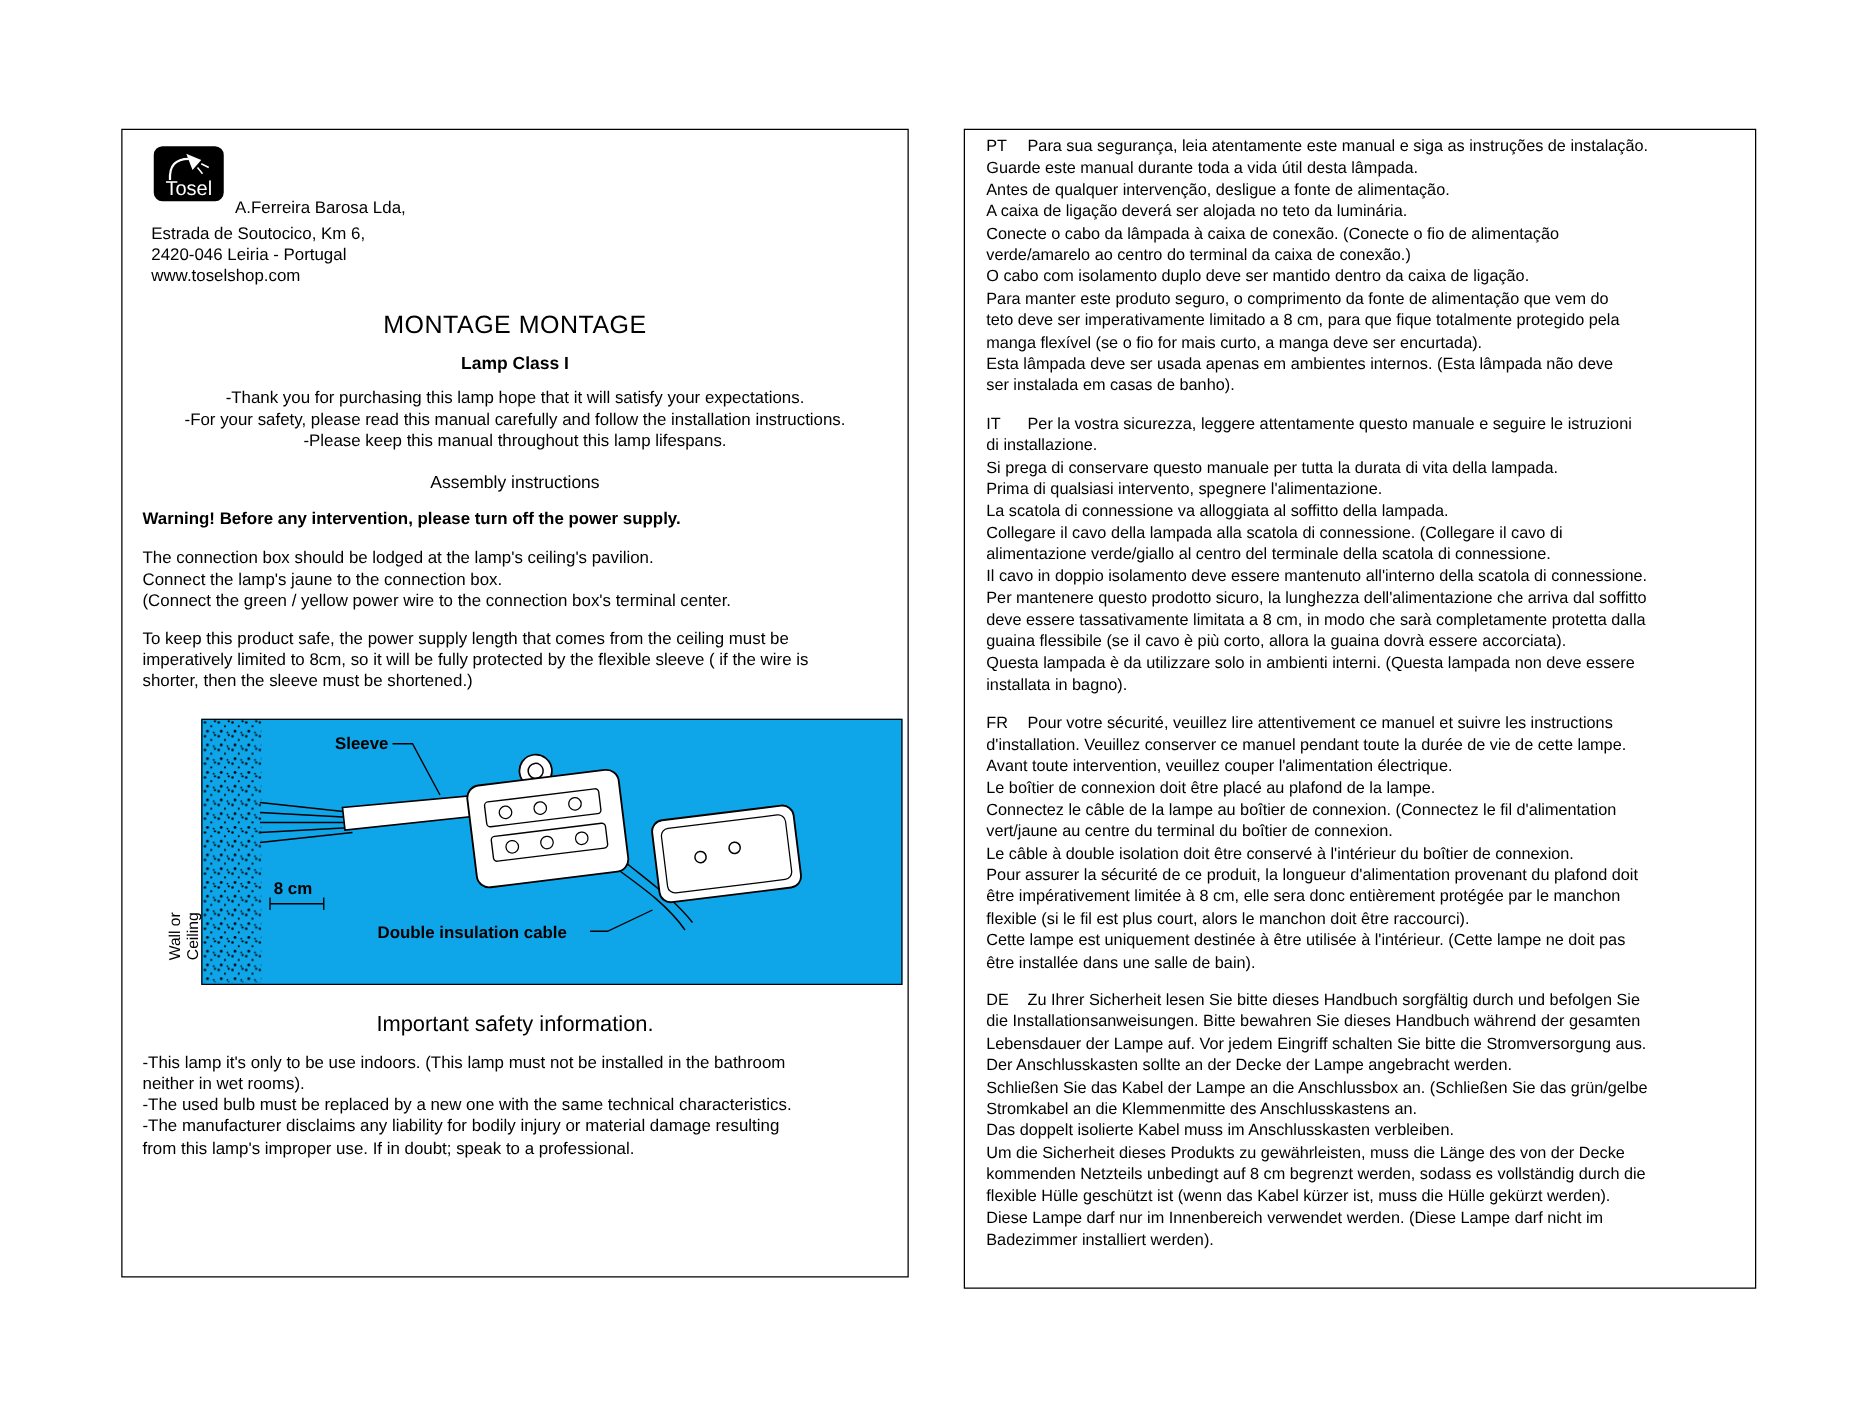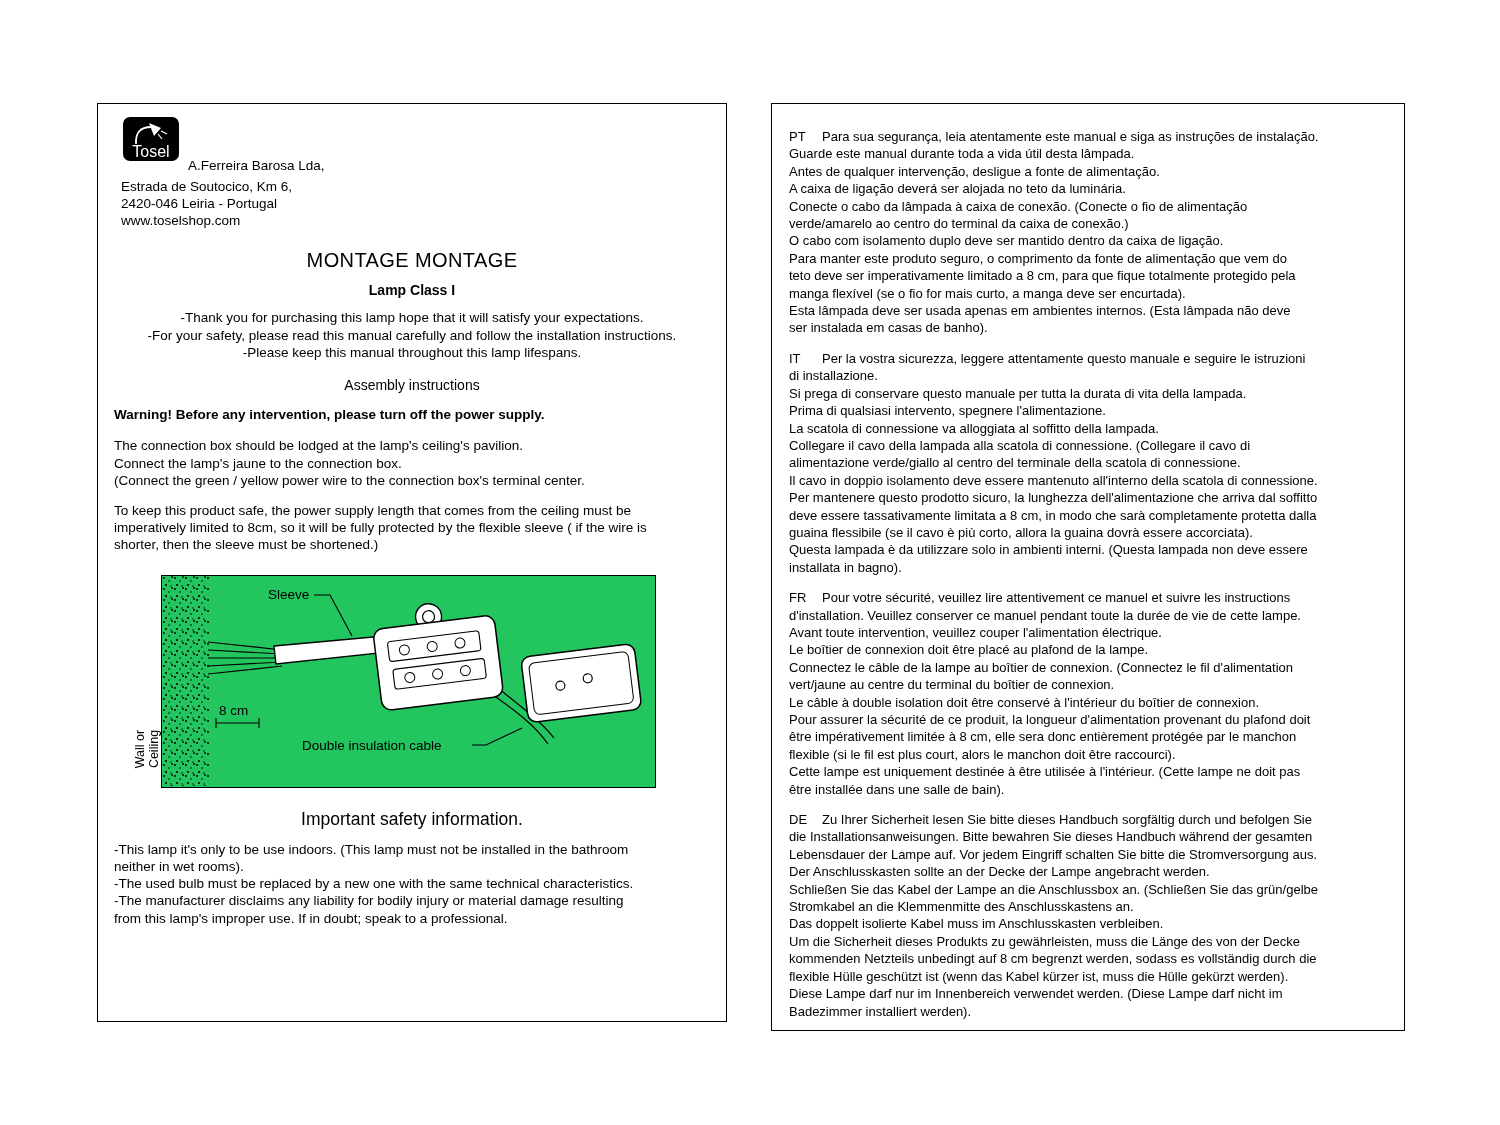--- a/index.html
+++ b/index.html
@@ -5,40 +5,40 @@
   * { margin:0; padding:0; box-sizing:border-box; }
   html,body { background:#ffffff; }
   body {
     width:1500px; height:1125px;
     font-family:"Liberation Sans","DejaVu Sans",sans-serif;
     color:#000;
   }
   .canvas { position:relative; width:1500px; height:1125px; background:#fff; overflow:hidden; }
   .page { position:absolute; background:#fff; border:1.5px solid #000; }
   .page1 { left:97px; top:103px; width:630px; height:919px; padding:12px 16px; font-size:13.5px; line-height:17.2px; }
-  .page2 { left:771px; top:103px; width:634px; height:928px; padding:24px 15px 12px 17px; font-size:13px; line-height:17.4px; }
+  .page2 { left:771px; top:103px; width:634px; height:928px; padding:4px 15px 12px 17px; font-size:13px; line-height:17.4px; }
   .pre { white-space:pre-line; }
 
   
   .header { position:relative; height:108px; }
   .logo { position:absolute; left:9px; top:1px; width:56px; height:44px; background:#000; border-radius:7px;
           display:flex; flex-direction:column; align-items:center; justify-content:flex-end; padding-bottom:3px; }
   .logo-text { color:#fff; font-size:16px; line-height:13px; }
   .addr-line1 { position:absolute; left:74px; top:41px; }
   .addr-rest { position:absolute; left:7px; top:62px; }
   .title { text-align:center; font-size:20px; letter-spacing:0.4px; margin-top:28px; }
   .subtitle { text-align:center; font-size:14px; font-weight:bold; margin-top:13px; }
   .intro { margin-top:10px;text-align:center; }
   .h2 { text-align:center; font-size:14px; font-weight:400; margin-top:16px; }
   .warn1 { font-weight:bold; margin-top:12px; }
   .assembly-text { margin-top:14px; }
   .warn2 { font-weight:bold; margin-top:18px; }
   .supply-text { margin-top:13px; }
   .diagram-wrap { position:relative; margin:21px 0 0 47px; width:495px; }
-  .diagram-box { width:495px; height:213px; border:1.5px solid #000; background:#22c55e; }
+  .diagram-box { width:561px; height:213px; border:1.5px solid #000; background:#0ea5e9;font-weight:bold; }
   .wall-label { position:absolute; left:-44px; top:160px; width:60px; height:28px;
                 transform:rotate(-90deg); font-size:12.5px; line-height:14px; text-align:center; white-space:pre-line; }
   .safety-h { text-align:center; font-size:17.5px; margin-top:23px; }
   .safety-text { margin-top:13px; }
 
   
   .section { white-space:pre-line; margin-bottom:13px; }
   .lang { display:inline-block; width:33px; }
 
   svg text { font-family:"Liberation Sans","DejaVu Sans",sans-serif; font-size:13.5px; fill:#000; }

